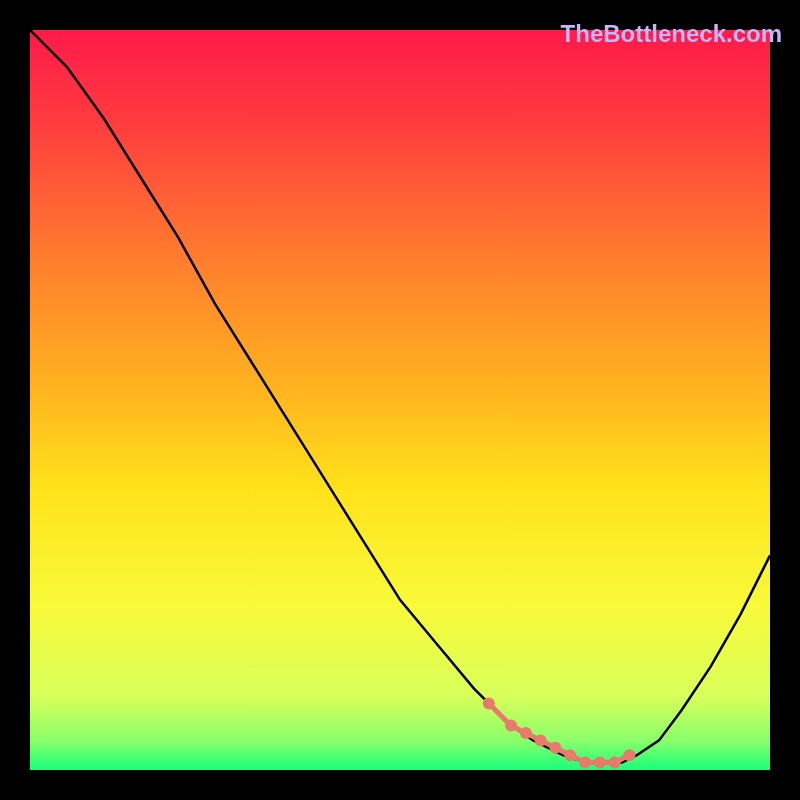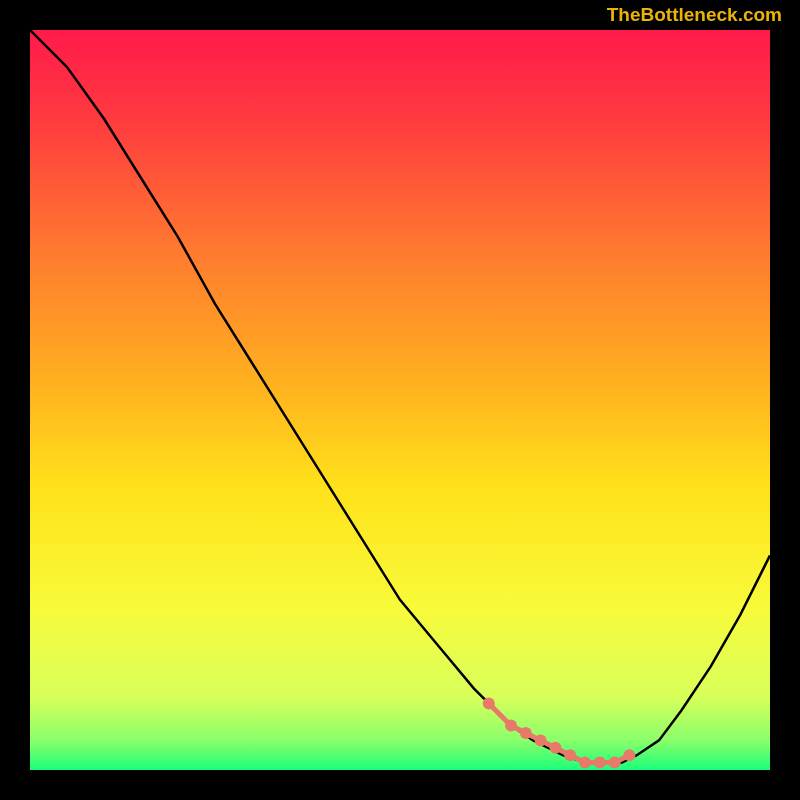--- a/index.html
+++ b/index.html
@@ -6,24 +6,24 @@
   body {
     width: 800px;
     height: 800px;
     background: #000;
     position: relative;
     font-family: Arial, sans-serif;
     overflow: hidden;
   }
   .watermark {
     position: absolute;
-    top: 4px;
+    top: 20px;
     right: 18px;
-    color: #eab308;
-    font-size: 19px;
+    color: #c4b5fd;
+    font-size: 24px;
     font-weight: bold;
     z-index: 10;
   }
   .plot {
     position: absolute;
     top: 30px;
     left: 30px;
     width: 740px;
     height: 740px;
   }

